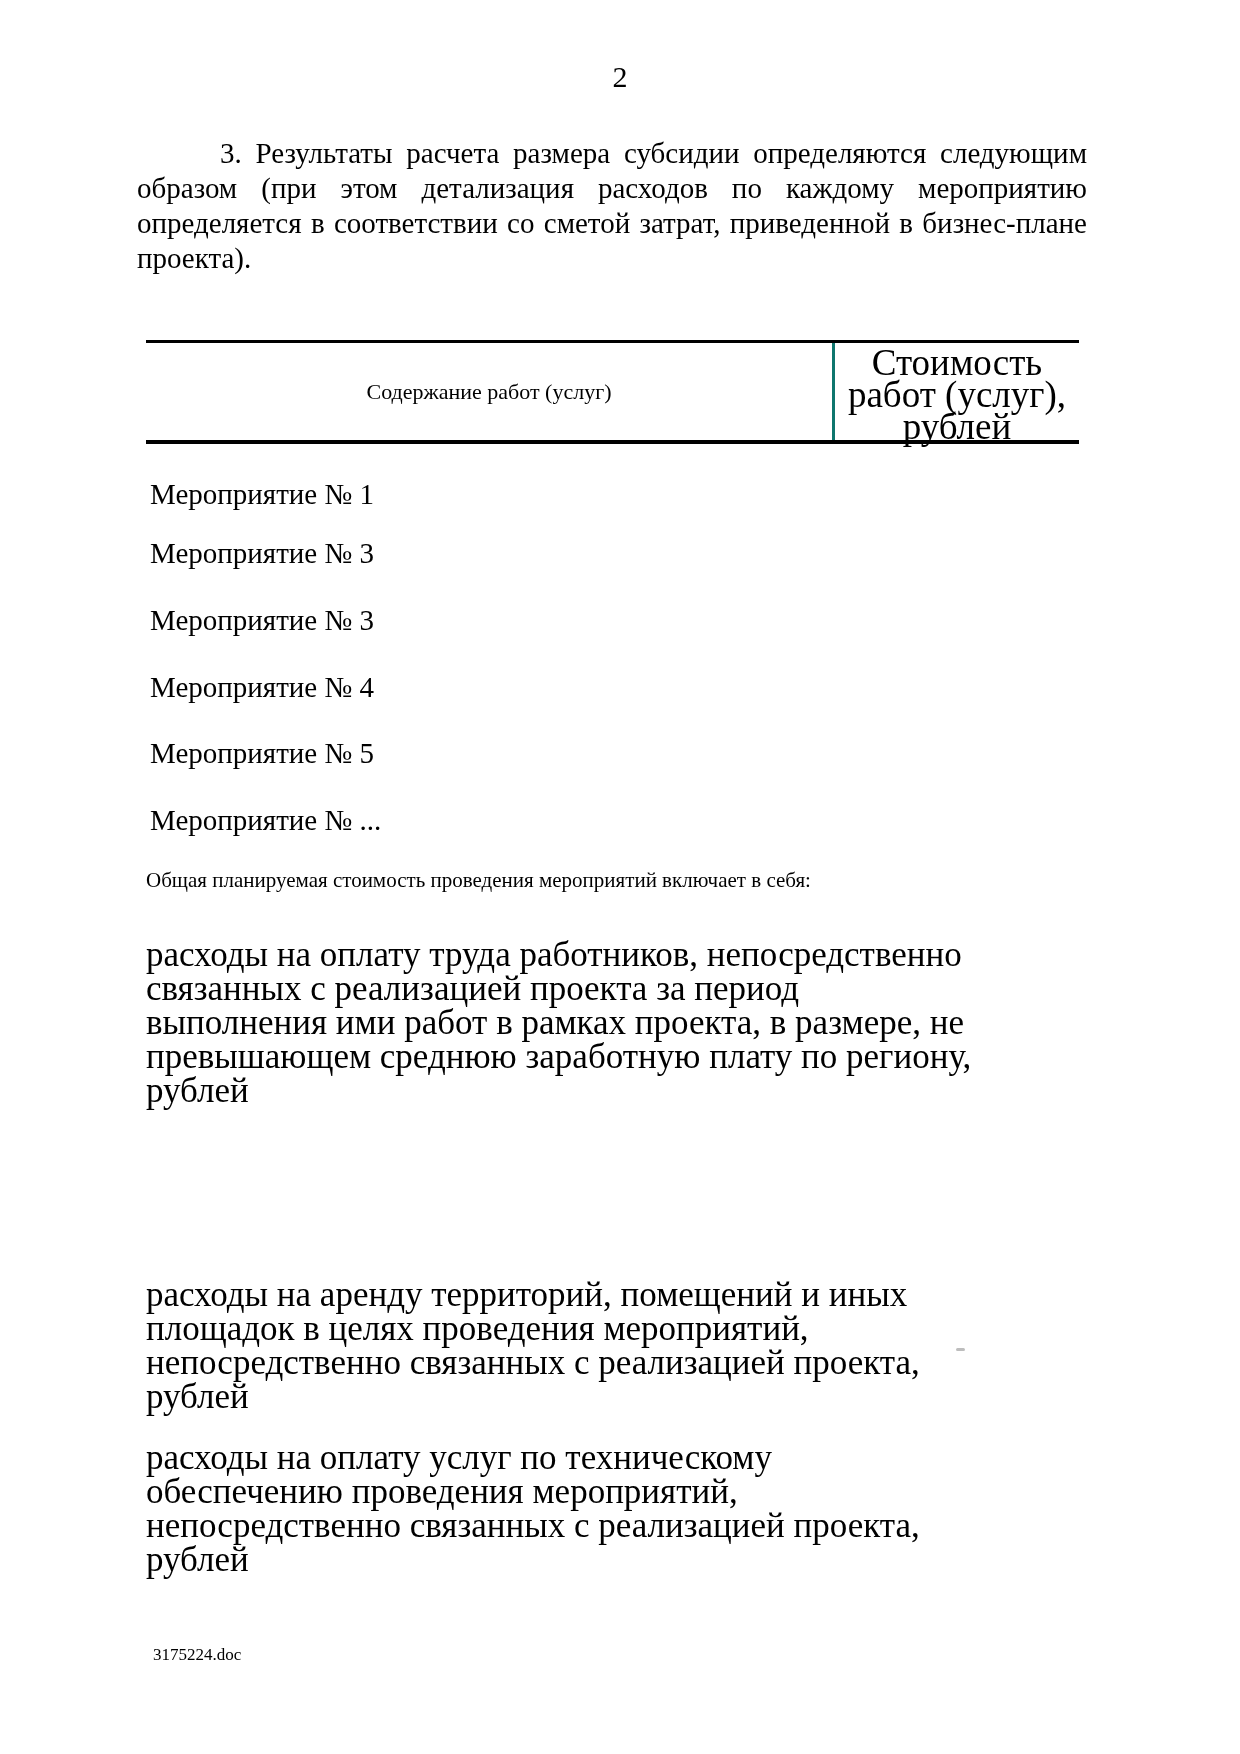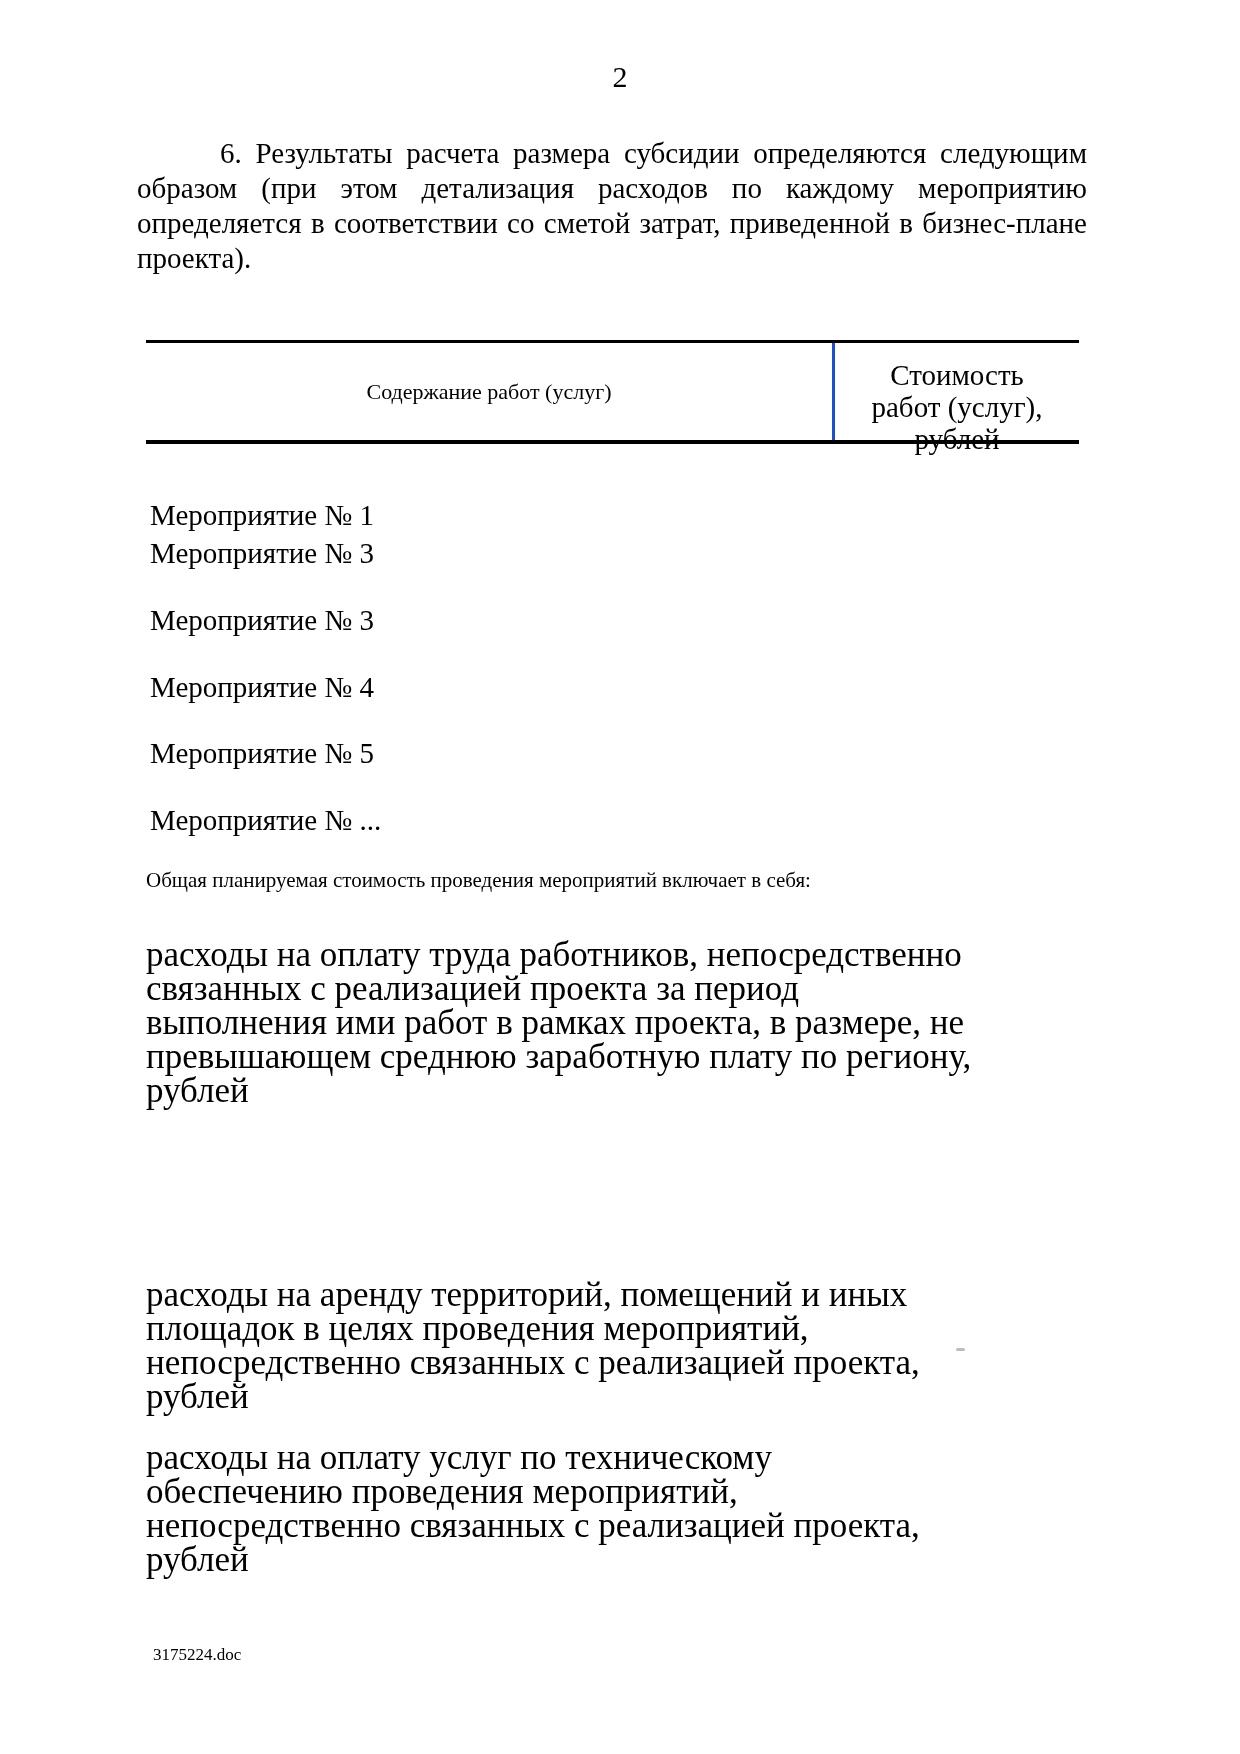--- a/index.html
+++ b/index.html
@@ -38,25 +38,25 @@
     display: flex;
   }
   .cell { box-sizing: border-box; }
   .c1 {
     width: 686px;
     display: flex; align-items: center; justify-content: center;
     font-size: 22px;
   }
   .c2 {
     flex: 1;
-    border-left: 3px solid #1d4ed8;
+    border-left: 3px solid #0f766e;
     text-align: center;
-    font-size: 29px;
+    font-size: 37px;
     line-height: 32px;
-    padding-top: 16px;
+    padding-top: 4px;
   }
   .mrow {
     position: absolute;
     left: 150px;
     font-size: 29px;
     white-space: nowrap;
   }
   .total {
     position: absolute;
     left: 146px; top: 868px;
@@ -84,36 +84,36 @@
   }
 </style>
 </head>
 <body>
 
 <div class="page">
 
   <div class="page-number">2</div>
 
   <div class="intro">
-      <div class="jline">6. Результаты расчета размера субсидии определяются следующим</div>
+      <div class="jline">3. Результаты расчета размера субсидии определяются следующим</div>
       <div class="jline">образом (при этом детализация расходов по каждому мероприятию</div>
       <div class="jline">определяется в соответствии со сметой затрат, приведенной в бизнес-плане</div>
       <div>проекта).</div>
     </div>
 
   <div class="tbl">
     <div class="cell c1">Содержание работ (услуг)</div>
     <div class="cell c2">
         <div>Стоимость</div>
         <div>работ (услуг),</div>
         <div>рублей</div>
       </div>
   </div>
 
-  <div class="mrow" style="top:499px">Мероприятие № 1</div>
+  <div class="mrow" style="top:478px">Мероприятие № 1</div>
   <div class="mrow" style="top:537px">Мероприятие № 3</div>
   <div class="mrow" style="top:604px">Мероприятие № 3</div>
   <div class="mrow" style="top:671px">Мероприятие № 4</div>
   <div class="mrow" style="top:737px">Мероприятие № 5</div>
   <div class="mrow" style="top:804px">Мероприятие № ...</div>
 
   <div class="total">Общая планируемая стоимость проведения мероприятий включает в себя:</div>
 
   <div class="cost-item" style="top:938px">
       <div>расходы на оплату труда работников, непосредственно</div>

